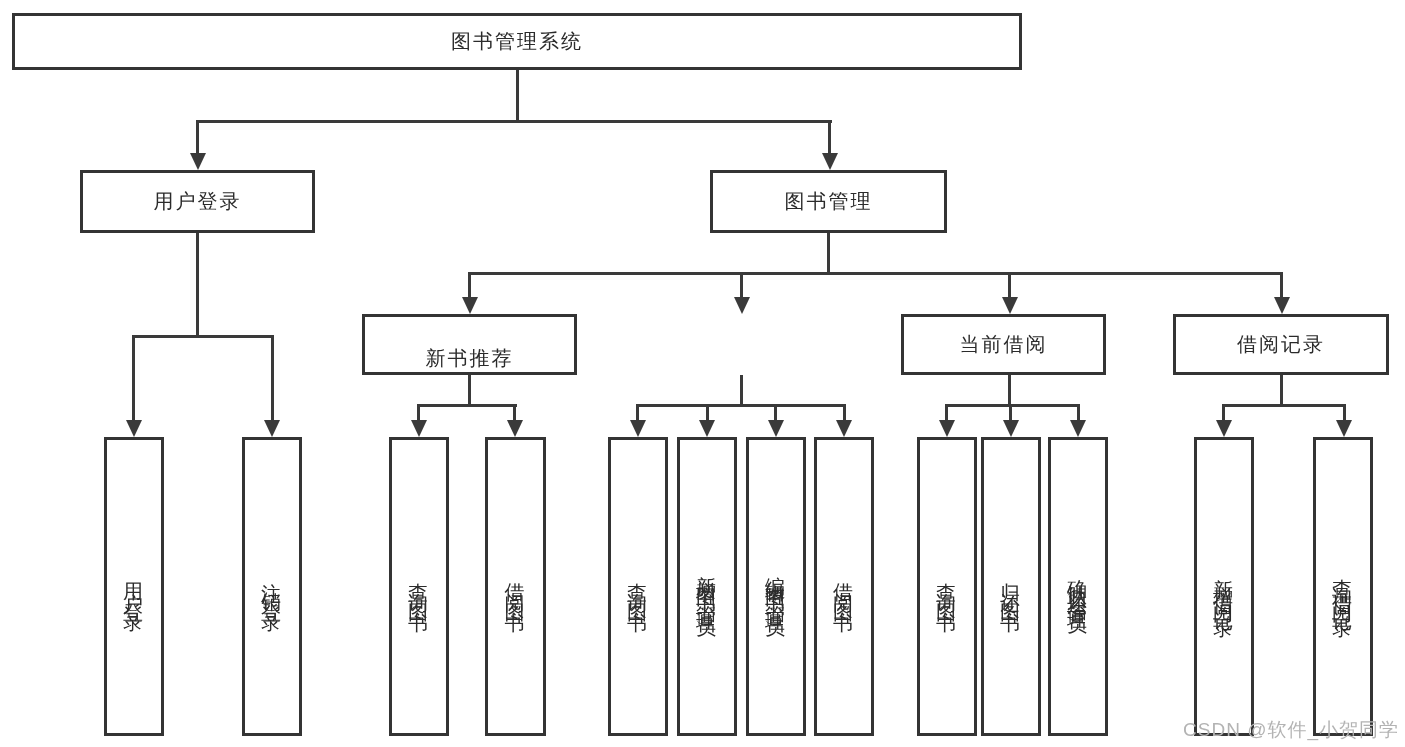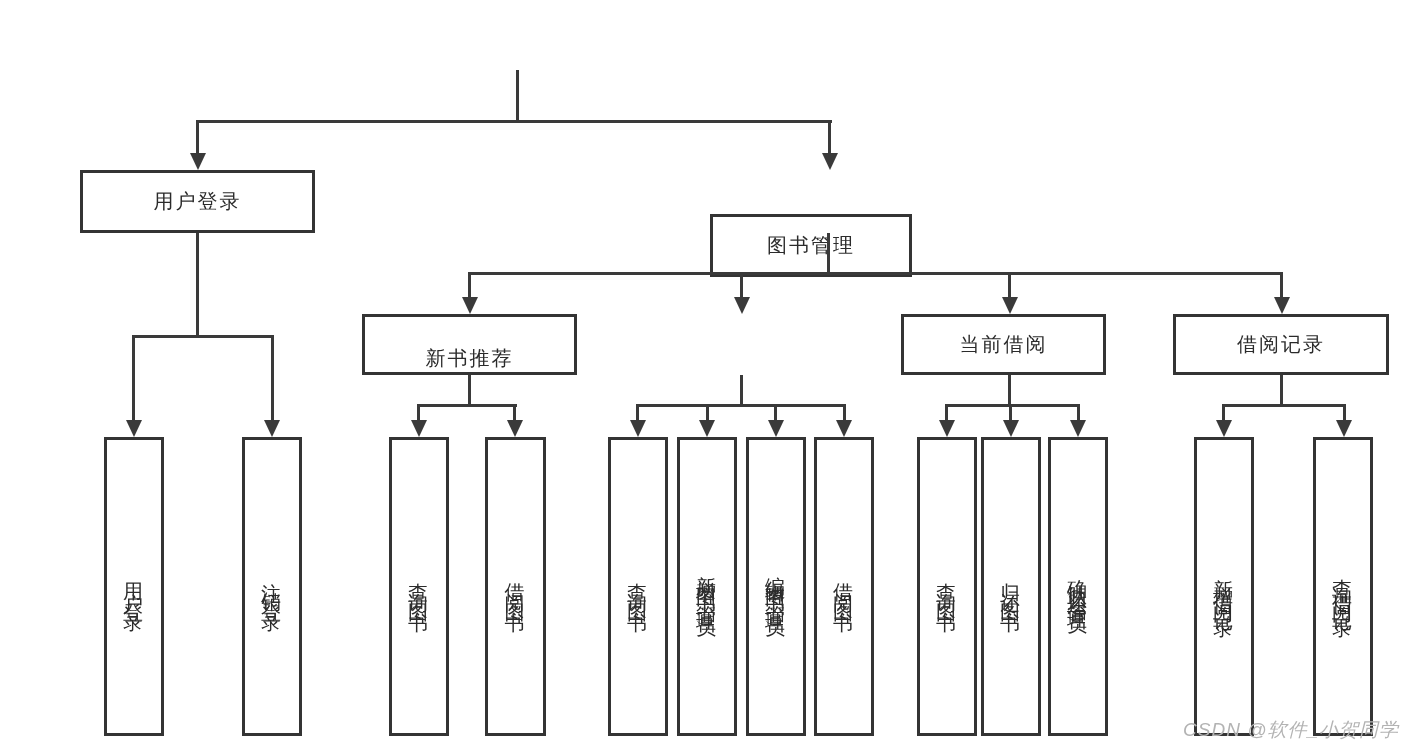--- a/index.html
+++ b/index.html
@@ -53,40 +53,42 @@
     border-top: 17px solid #3a3a3a;
   }
   #watermark {
     position: absolute;
     right: 6px;
     bottom: 4px;
     font-size: 19px;
     color: #b3b3b3;
     z-index: 5;
     letter-spacing: 1px;
-    font-style: italic;
   }
 </style>
 </head>
 <body>
 
 <div id="canvas">
 
+  <div class="node" style="left:12px; top:13px; width:1010px; height:57px;">
+    <span>图书管理系统</span>
+  </div>
 
   <div class="vline" style="left:516px; top:70px; height:50px;"></div>
   <div class="hline" style="left:197px; top:120px; width:635px;"></div>
   <div class="vline" style="left:196px; top:120px; height:34px;"></div>
   <div class="arr" style="left:190px; top:153px;"></div>
   <div class="vline" style="left:828px; top:120px; height:34px;"></div>
   <div class="arr" style="left:822px; top:153px;"></div>
 
   <div class="node" style="left:80px; top:170px; width:235px; height:63px;">
     <span>用户登录</span>
   </div>
-  <div class="node" style="left:710px; top:170px; width:202px; height:63px;margin-top:44px;">
+  <div class="node" style="left:710px; top:170px; width:237px; height:63px;">
     <span>图书管理</span>
   </div>
 
   <div class="vline" style="left:196px; top:233px; height:102px;"></div>
   <div class="hline" style="left:133px; top:335px; width:141px;"></div>
   <div class="vline" style="left:132px; top:335px; height:86px;"></div>
   <div class="arr" style="left:126px; top:420px;"></div>
   <div class="vline" style="left:271px; top:335px; height:86px;"></div>
   <div class="arr" style="left:264px; top:420px;"></div>
 

